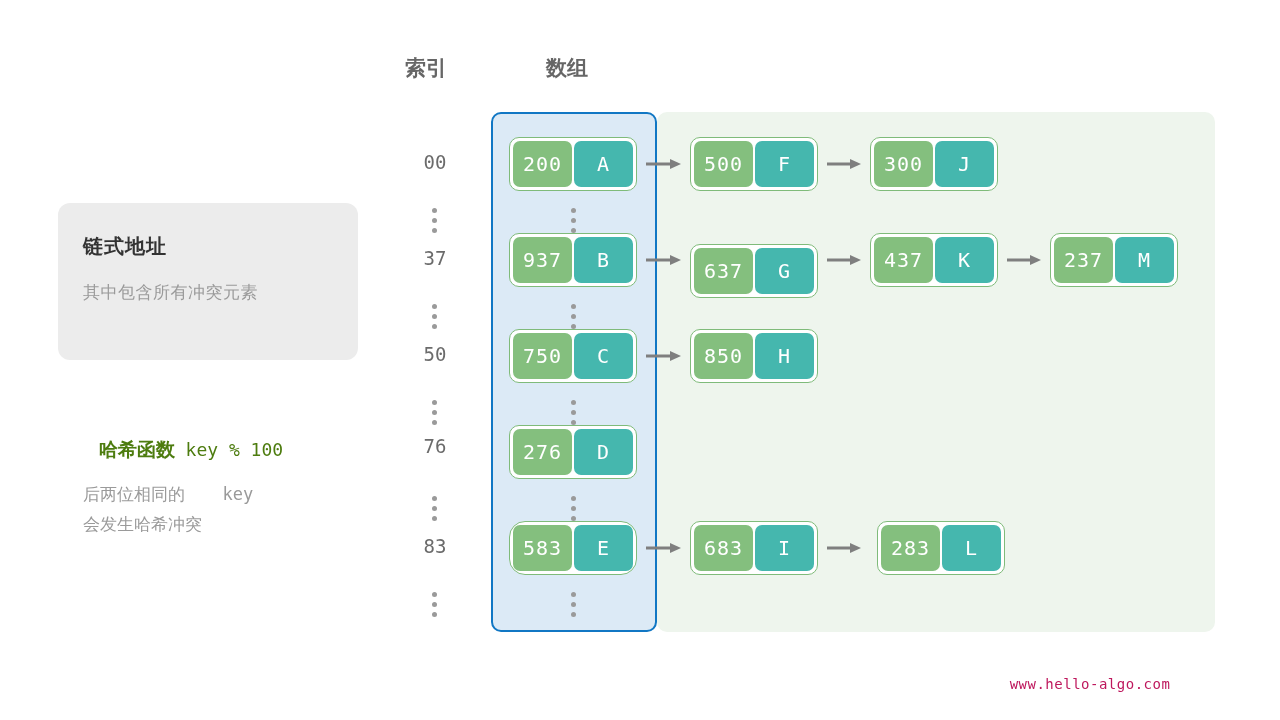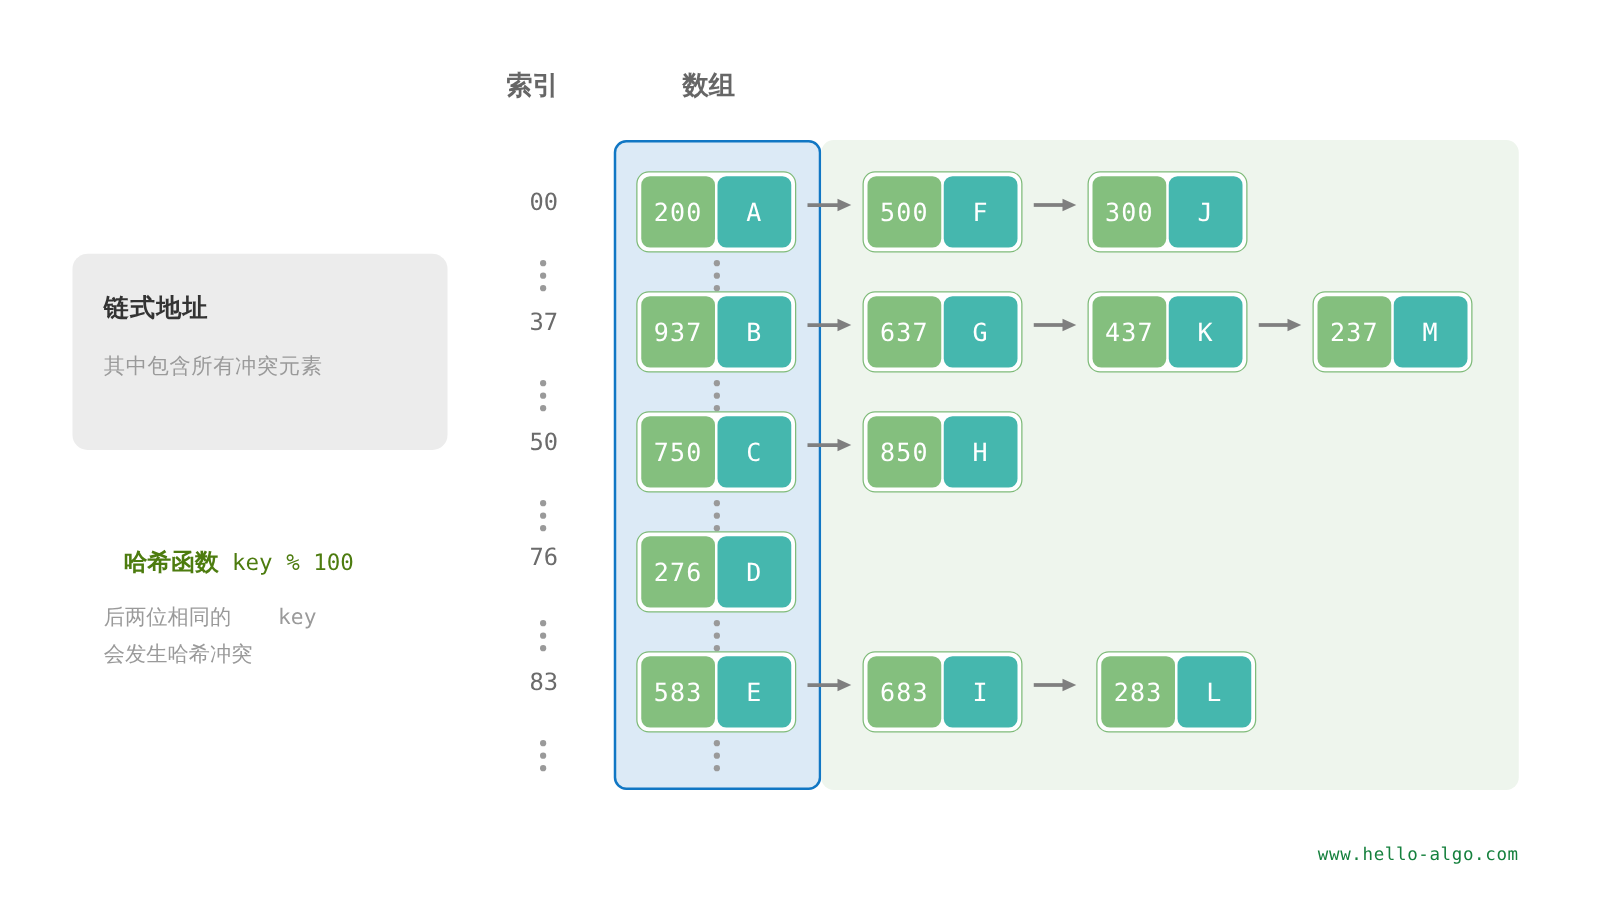--- a/index.html
+++ b/index.html
@@ -47,41 +47,41 @@
     position:absolute;left:405px;width:60px;text-align:center;
     font-family:"DejaVu Sans Mono","Liberation Mono",monospace;
     font-size:19px;color:#6b6b6b;
   }
   
   .vdots{position:absolute;width:6px;display:flex;flex-direction:column;gap:5px;}
   .vdots i{display:block;width:5px;height:5px;border-radius:50%;background:#9a9a9a;}
 
   
   .node{
-    position:absolute;width:128px;height:65px;box-sizing:border-box;
+    position:absolute;width:128px;height:54px;box-sizing:border-box;
     background:#ffffff;border:1.5px solid #7fbb7a;border-radius:10px;
     padding:3px;display:flex;gap:2px;
   }
   .node .key,.node .val{
     flex:1 1 0;border-radius:7px;display:flex;align-items:center;justify-content:center;
     color:#ffffff;font-family:"DejaVu Sans Mono","Liberation Mono",monospace;
     font-size:20px;letter-spacing:1px;
   }
   .node .key{background:#84bf7e;}
   .node .val{background:#45b7ae;}
 
   
   .arrow{position:absolute;height:14px;}
   .arrow svg{display:block;overflow:visible;}
 
   
   #watermark{
-    position:absolute;left:965px;top:676px;width:250px;text-align:right;
+    position:absolute;left:965px;top:676px;width:250px;text-align:center;
     font-family:"DejaVu Sans Mono","Liberation Mono",monospace;
-    font-size:14px;color:#15803d;letter-spacing:0.5px;
+    font-size:14px;color:#be185d;letter-spacing:0.5px;
   }
 </style>
 </head>
 <body>
 
 <div id="stage">
 
   <div id="array-panel"></div>
   <div id="list-panel"></div>
 
@@ -142,21 +142,21 @@
       <div class="node" style="left: 509px; top: 233px;">
         <div class="key">937</div>
         <div class="val">B</div>
       </div>
       <div class="arrow" style="left: 646px; top: 253px; width: 35px;">
         <svg width="35" height="14" viewBox="0 0 35 14">
           <line x1="0" y1="7" x2="26" y2="7" stroke="#7f7f7f" stroke-width="3"></line>
           <polygon points="35,7 24,2 24,12" fill="#7f7f7f"></polygon>
         </svg>
       </div>
-      <div class="node" style="left: 690px; top: 233px;">
+      <div class="node" style="left: 690px; top: 244px;">
         <div class="key">637</div>
         <div class="val">G</div>
       </div>
       <div class="arrow" style="left: 827px; top: 253px; width: 34px;">
         <svg width="34" height="14" viewBox="0 0 34 14">
           <line x1="0" y1="7" x2="25" y2="7" stroke="#7f7f7f" stroke-width="3"></line>
           <polygon points="34,7 23,2 23,12" fill="#7f7f7f"></polygon>
         </svg>
       </div>
       <div class="node" style="left: 870px; top: 233px;">
@@ -217,21 +217,21 @@
         <i></i>
         <i></i>
         <i></i>
       </div>
       <div class="vdots" style="left: 571px; top: 496px;">
         <i></i>
         <i></i>
         <i></i>
       </div>
       <div class="idx" style="top: 535px;">83</div>
-      <div class="node" style="left: 509px; top: 521px;">
+      <div class="node" style="left: 509px; top: 521px; border-radius: 16px;">
         <div class="key">583</div>
         <div class="val">E</div>
       </div>
       <div class="arrow" style="left: 646px; top: 541px; width: 35px;">
         <svg width="35" height="14" viewBox="0 0 35 14">
           <line x1="0" y1="7" x2="26" y2="7" stroke="#7f7f7f" stroke-width="3"></line>
           <polygon points="35,7 24,2 24,12" fill="#7f7f7f"></polygon>
         </svg>
       </div>
       <div class="node" style="left: 690px; top: 521px;">

